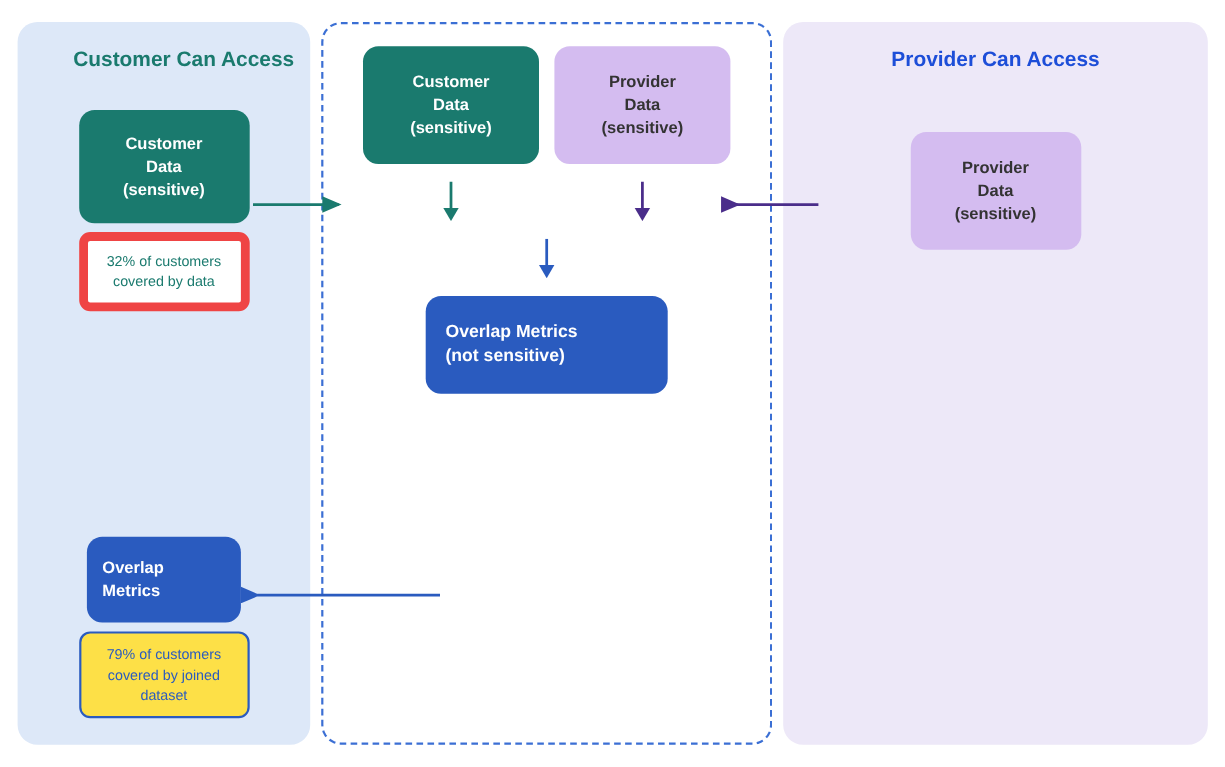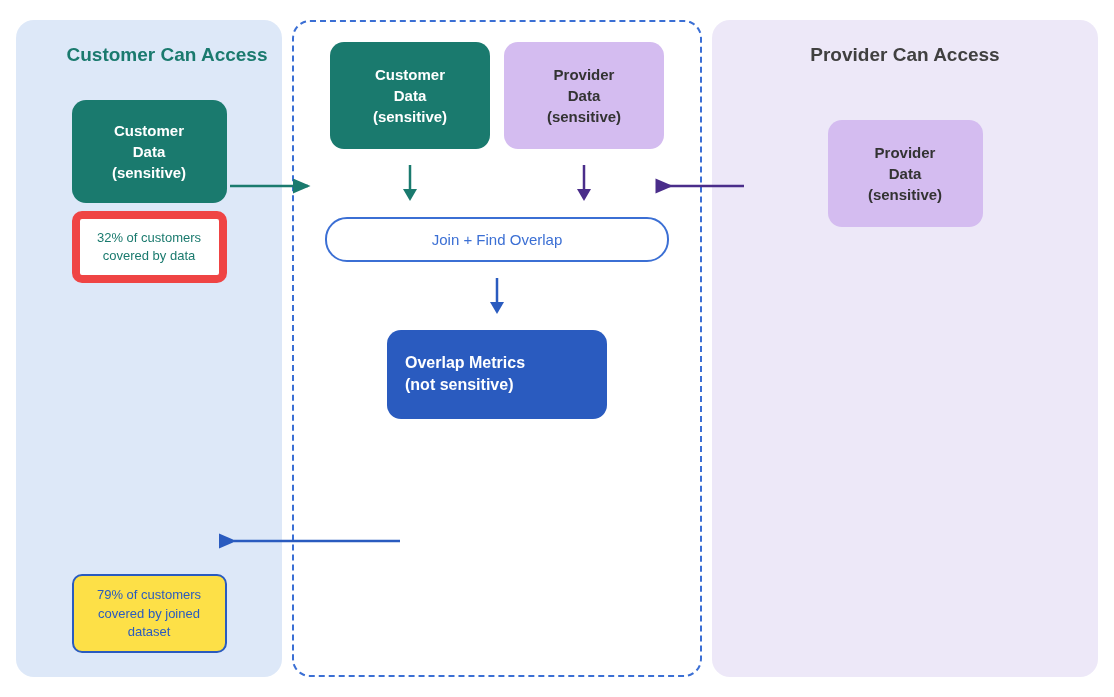--- a/index.html
+++ b/index.html
@@ -177,20 +177,24 @@
         </div>
         <div class="box-outline-teal" style="width:155px;">
           <span style="white-space:pre-line;">32% of customers
 covered by data</span>
         </div>
       </div>
 
       <div style="flex:1;"></div>
 
       <div style="display:flex;flex-direction:column;align-items:center;gap:8px;width:100%;margin-bottom:0;">
+        <div class="box-blue" style="width:140px;padding:18px 14px;">
+          <span style="white-space:pre-line;">Overlap
+Metrics</span>
+        </div>
         <div class="box-outline-blue" style="width:155px;">
           <span style="white-space:pre-line;">79% of customers
 covered by joined
 dataset</span>
         </div>
       </div>
     </div>
 
     <div class="panel-cleanroom-wrap">
       <div class="cleanroom-dashed">
@@ -218,40 +222,37 @@
           </div>
 
           <div style="display:flex;align-items:center;justify-content:center;width:160px;">
             <svg width="24" height="36" viewBox="0 0 24 36">
               <line x1="12" y1="0" x2="12" y2="28" stroke="#4a2d8a" stroke-width="2.5"></line>
               <polygon points="12,36 5,24 19,24" fill="#4a2d8a"></polygon>
             </svg>
           </div>
         </div>
 
-        <div class="box-outline" style="width:90%;font-size:15px;">
-          <span>Join + Find Overlap</span>
-        </div>
 
         <div style="display:flex;align-items:center;justify-content:center;width:100%;">
           <svg width="24" height="36" viewBox="0 0 24 36">
             <line x1="12" y1="0" x2="12" y2="28" stroke="#2a5bbf" stroke-width="2.5"></line>
             <polygon points="12,36 5,24 19,24" fill="#2a5bbf"></polygon>
           </svg>
         </div>
 
         <div class="box-blue" style="width:220px;padding:22px 18px;font-size:16px;">
           <span style="white-space:pre-line;">Overlap Metrics
 (not sensitive)</span>
         </div>
       </div>
     </div>
 
     <div class="panel-provider-wrap">
-      <div class="panel-title" style="color:#404040;font-size:19px;">Provider Can Access</div>
+      <div class="panel-title" style="color:#1d4ed8;font-size:19px;">Provider Can Access</div>
       <div style="margin-top:30px;">
         <div class="box-lavender" style="width:155px;padding:22px 16px;">
           <span style="white-space:pre-line;">Provider
 Data
 (sensitive)</span>
         </div>
       </div>
     </div>
 
   </div>

